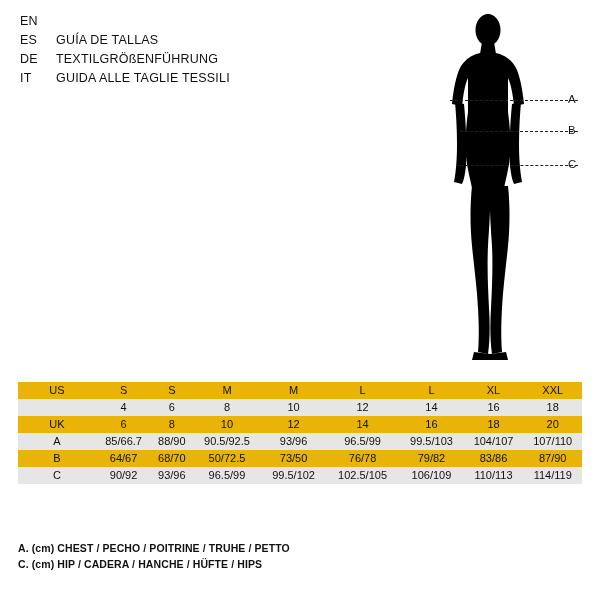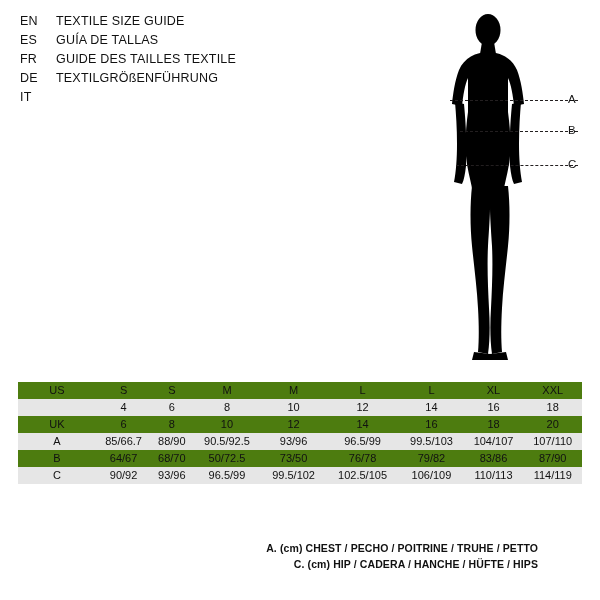--- a/index.html
+++ b/index.html
@@ -110,66 +110,61 @@
     padding-left: 6px;
     height: 18px;
     line-height: 18px;
     font-size: 10.5px;
     letter-spacing: 0.2px;
   }
   .row-band td {
     background: #e6e6e6;
   }
   .row-plain td {
-    background: #4d7c0f;
+    background: #eab308;
   }
   td.label-cell {
     text-align: left;
     padding-left: 6px;
     width: 78px;
   }
   .footnotes {
     position: absolute;
     top: 541px;
     left: 18px;
     width: 520px;
   }
   .footnote {
     font-size: 10.5px;
     font-weight: bold;
     color: #111;
     line-height: 15.5px;
     letter-spacing: 0.1px;
-    text-align: right;
   }
 </style>
 </head>
 <body>
 
 <div class="page">
 
   <div class="lang-block">
     <div class="lang-row">
       <div class="lang-code">EN</div>
-      <div class="lang-title">TEXTILE SIZE GUIDE</div>
     </div>
     <div class="lang-row">
       <div class="lang-code">ES</div>
       <div class="lang-title">GUÍA DE TALLAS</div>
-    </div>
-    <div class="lang-row">
-      <div class="lang-code">FR</div>
-      <div class="lang-title">GUIDE DES TAILLES TEXTILE</div>
     </div>
     <div class="lang-row">
       <div class="lang-code">DE</div>
       <div class="lang-title">TEXTILGRÖßENFÜHRUNG</div>
     </div>
     <div class="lang-row">
       <div class="lang-code">IT</div>
+      <div class="lang-title">GUIDA ALLE TAGLIE TESSILI</div>
     </div>
   </div>
 
   <div class="figure-area">
     <svg class="figure-svg" width="190" height="362" viewBox="0 0 190 362">
       <g fill="#000000">
 
         <ellipse cx="88" cy="22" rx="12.5" ry="16"></ellipse>
 
         <path d="M82 34 L94 34 L96 46 L80 46 Z"></path>

